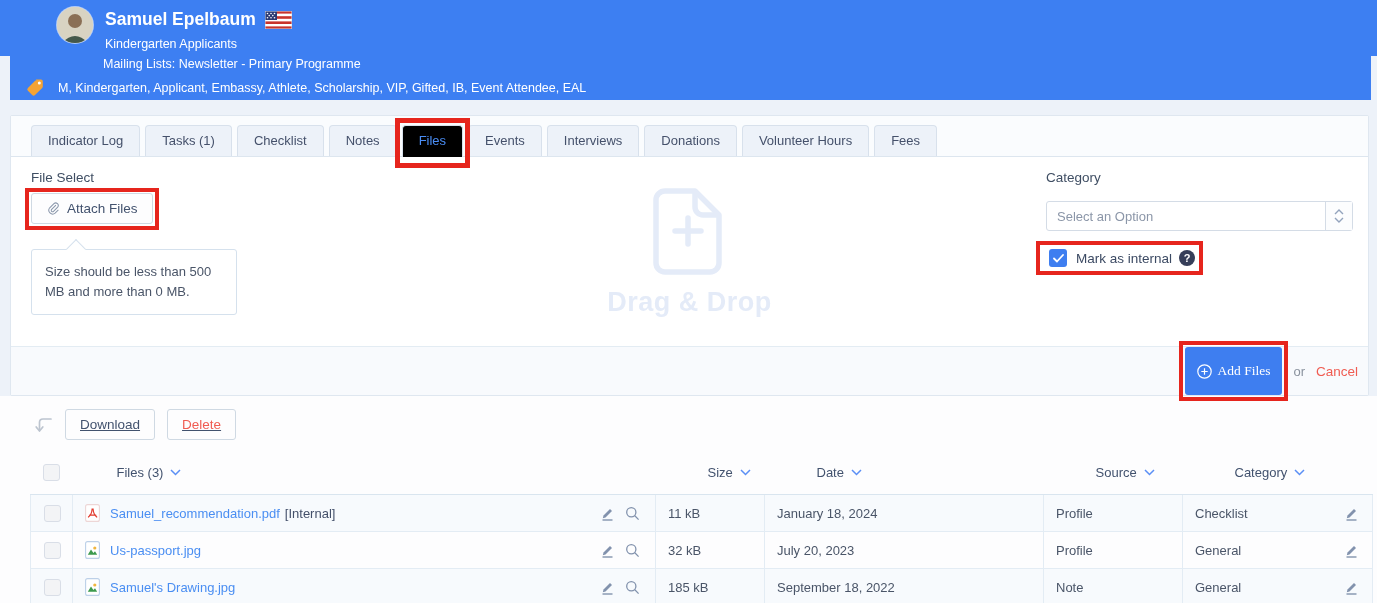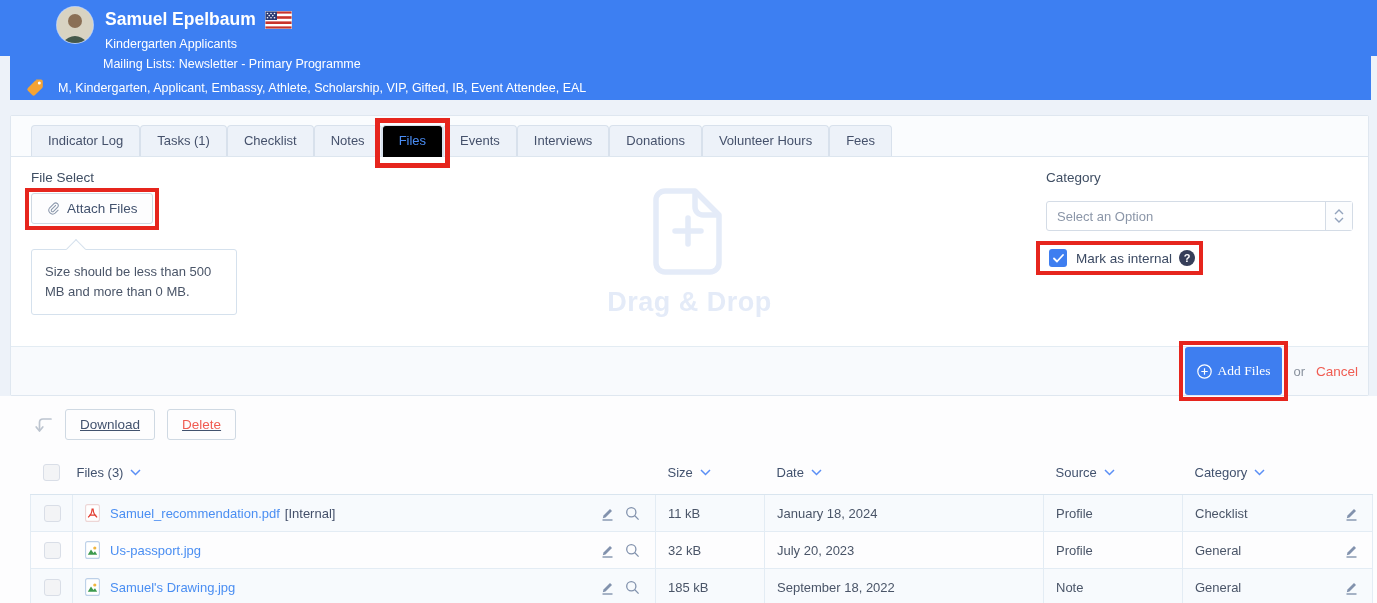--- a/index.html
+++ b/index.html
@@ -20,21 +20,21 @@
   .hdr-bottom .mailing { padding-left:93px; }
   .tag-row { display:flex; align-items:center; padding-left:15px; margin-top:7px; }
   .tag-icon { width:20px; height:20px; display:inline-flex; margin-right:13px; }
   .tags-text { font-size:12.5px; color:#fff; }
 
   
   .anno { position:absolute; border:4px solid #e6251d; pointer-events:none; z-index:20; }
 
   
   .panel { margin:15px 8px 0 10px; background:#fff; border:1px solid #dfe7f0; border-radius:2px; }
-  .tabstrip { padding:9px 0 0 20px; background:#fafcfe; border-bottom:1px solid #dde6ef; display:flex; }
+  .tabstrip { padding:9px 0 0 20px; background:#fafcfe; border-bottom:1px solid #dde6ef; display:flex; gap:5px; }
   .tab { padding:7px 16px 8px; font-size:13px; color:#45516b; background:#edf2f9; border:1px solid #d8e1ec;
          border-bottom:none; border-radius:4px 4px 0 0; position:relative; cursor:pointer; white-space:nowrap; }
   .tab.active { background:#000000; color:#4a8df5; margin-bottom:-1px; padding-bottom:9px; }
   .anno-tab { top:-8px; left:-8px; right:-8px; bottom:-11px; border-width:5px; }
 
   .panel-body { position:relative; height:189px; padding:13px 20px; }
   .field-label { font-size:13.5px; color:#3f4e63; }
 
   .attach-wrap { position:relative; display:inline-block; margin-top:8px; }
   .btn { display:inline-flex; align-items:center; gap:7px; background:#fdfdfe; border:1px solid #cfd9e3;
@@ -92,21 +92,21 @@
   .ftable td.cbcell { padding:9px 0 9px 13px; }
   .cb { width:17px; height:17px; border-radius:3px; background:#f3f4f6; border:1px solid #d9dee7;
         display:inline-block; vertical-align:middle; cursor:pointer; }
   .fc { display:flex; align-items:center; }
   .ficon { display:inline-flex; margin-right:10px; flex:none; }
   .flink { color:#4a8ef2; text-decoration:none; cursor:pointer; }
   .fsuffix { margin-left:5px; color:#44506a; }
   .cell-icons { margin-left:auto; display:flex; align-items:center; gap:8px; padding-right:2px; }
   .icon-btn { display:inline-flex; cursor:pointer; }
   .catcell .fc { justify-content:space-between; }
-  .sortwrap { cursor:pointer; display:inline-flex; align-items:center; gap:7px; }
+  .sortwrap { cursor:pointer; display:inline-flex; align-items:center; gap:7px;margin-left:40px; }
 </style>
 </head>
 <body>
 
 <div class="hdr-top">
   <div class="avatar">
     <svg width="36" height="36" viewBox="0 0 36 36">
       <rect width="36" height="36" fill="#d8d3c2"></rect>
       <circle cx="18" cy="14" r="7" fill="#8a6f55"></circle>
       <path d="M5 36 q13 -14 26 0 Z" fill="#44584a"></path>

